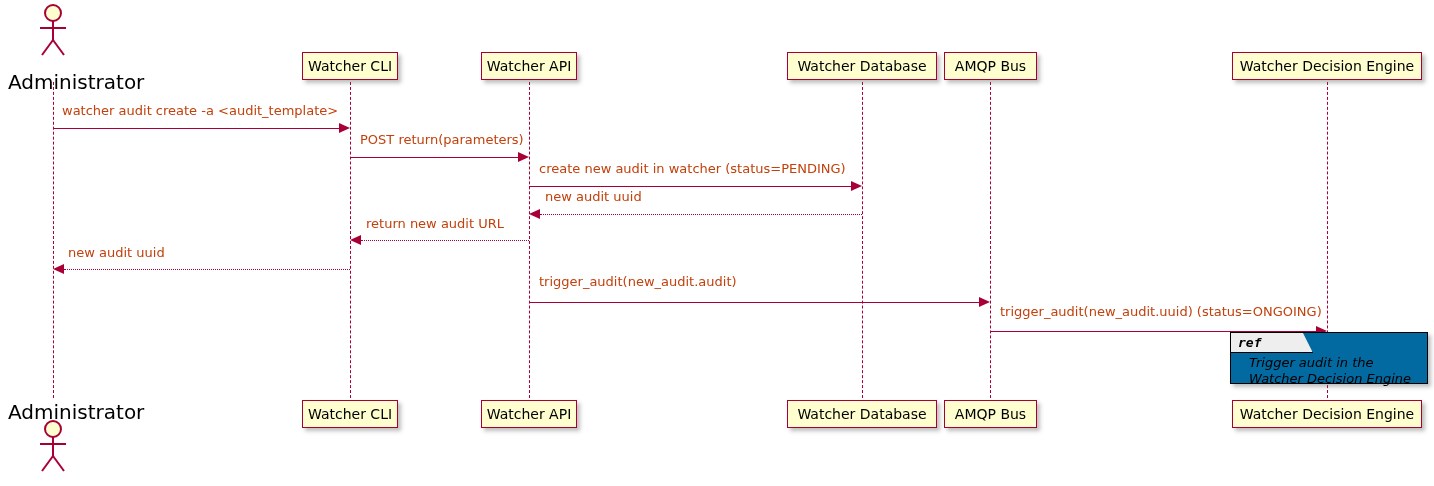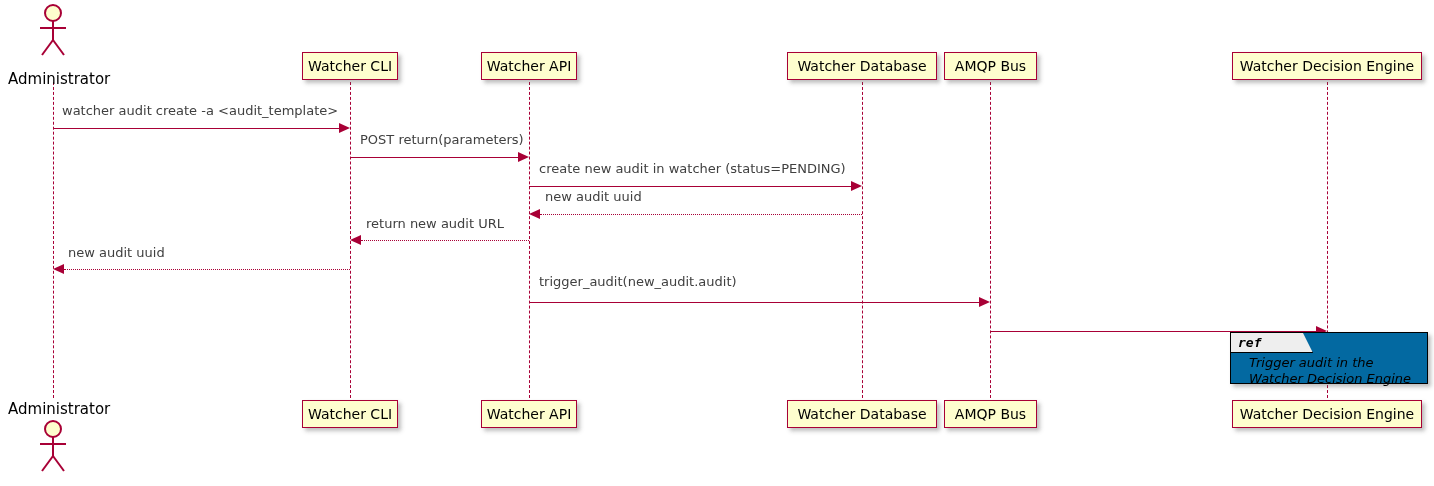--- a/index.html
+++ b/index.html
@@ -39,21 +39,21 @@
 
   
   .actor-fig {
     position: absolute;
     width: 42px;
     height: 56px;
     z-index: 6;
   }
   .actor-label {
     position: absolute;
-    font-size: 15px;
+    font-size: 20px;
     color: #000000;
     white-space: nowrap;
     z-index: 6;
   }
 
   
   .lifeline {
     position: absolute;
     width: 0;
     border-left: 1.5px dashed #A80036;
@@ -82,21 +82,21 @@
     border-left: 11px solid #A80036;
   }
   .msg-head.left {
     border-top: 5px solid transparent;
     border-bottom: 5px solid transparent;
     border-right: 11px solid #A80036;
   }
   .msg-label {
     position: absolute;
     font-size: 13px;
-    color: #404040;
+    color: #c2410c;
     white-space: nowrap;
     z-index: 5;
     line-height: 1;
   }
 
   
   .ref-box {
     position: absolute;
     box-sizing: border-box;
     background: #0369a1;
@@ -226,20 +226,21 @@
   <div class="msg-line dotted" style="left:64px; top:269px; width:286px;"></div>
   <div class="msg-head left" style="left:53px; top:264px;"></div>
   <div class="msg-label" style="left:68px; top:246px;">new audit uuid</div>
 
   <div class="msg-line" style="left:529px; top:302px; width:451px;"></div>
   <div class="msg-head right" style="left:979px; top:297px;"></div>
   <div class="msg-label" style="left:539px; top:275px;">trigger_audit(new_audit.audit)</div>
 
   <div class="msg-line" style="left:990px; top:331px; width:327px;"></div>
   <div class="msg-head right" style="left:1316px; top:326px;"></div>
+  <div class="msg-label" style="left:1000px; top:305px;">trigger_audit(new_audit.uuid) (status=ONGOING)</div>
 
   <div class="ref-box" style="left:1230px; top:332px; width:198px; height:52px;">
     <div class="ref-tab" style="width:58px;">ref</div>
     <div class="ref-text">Trigger audit in the
 Watcher Decision Engine</div>
   </div>
 
 </div>
 
 </body></html>

